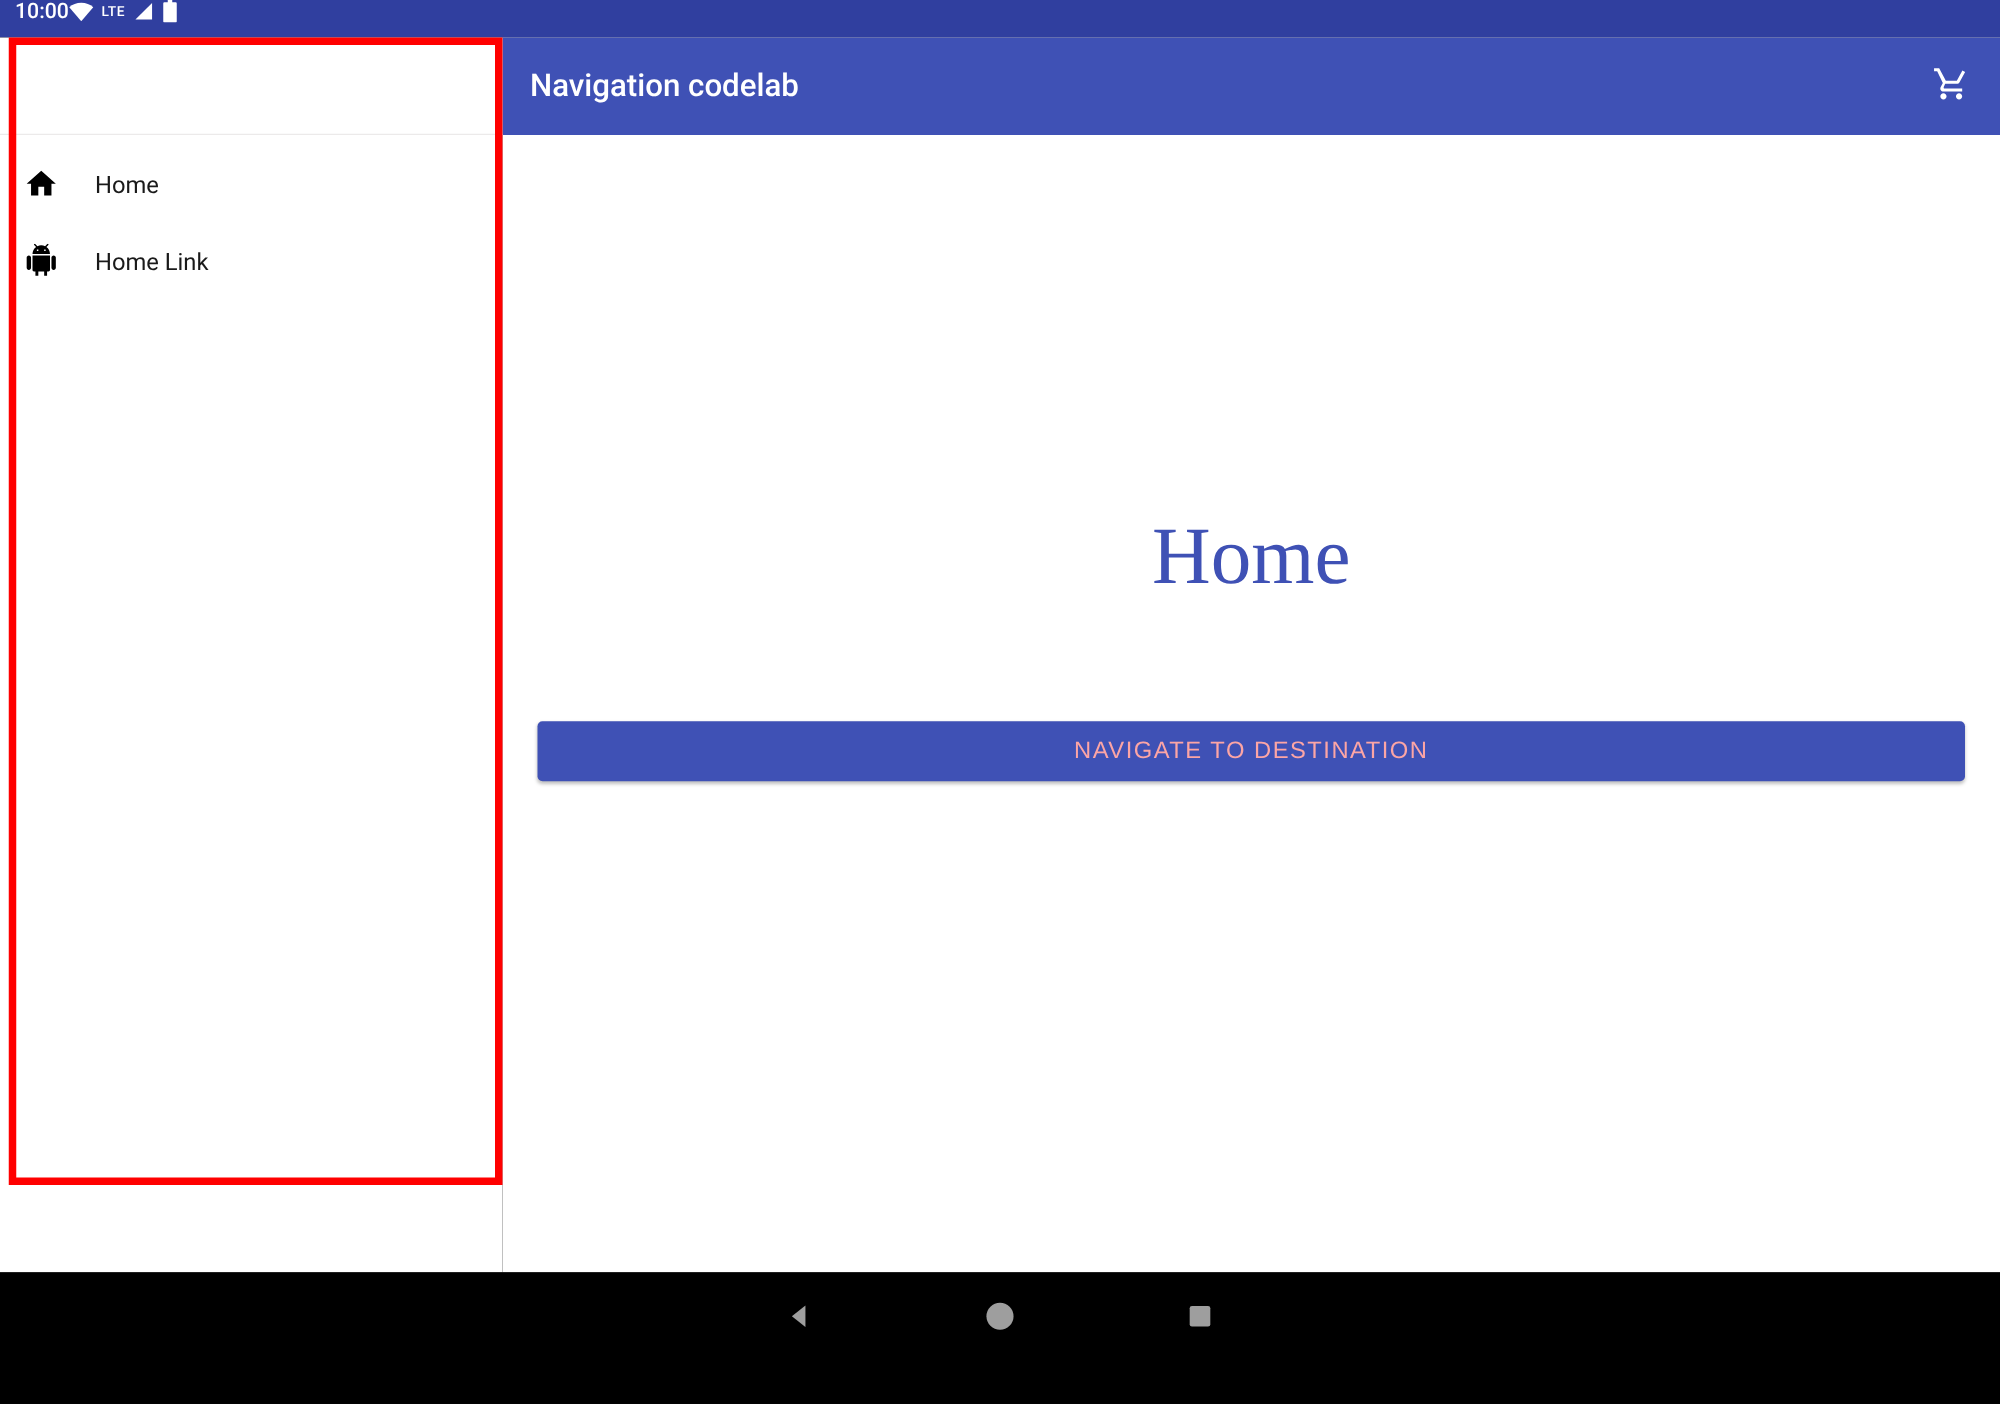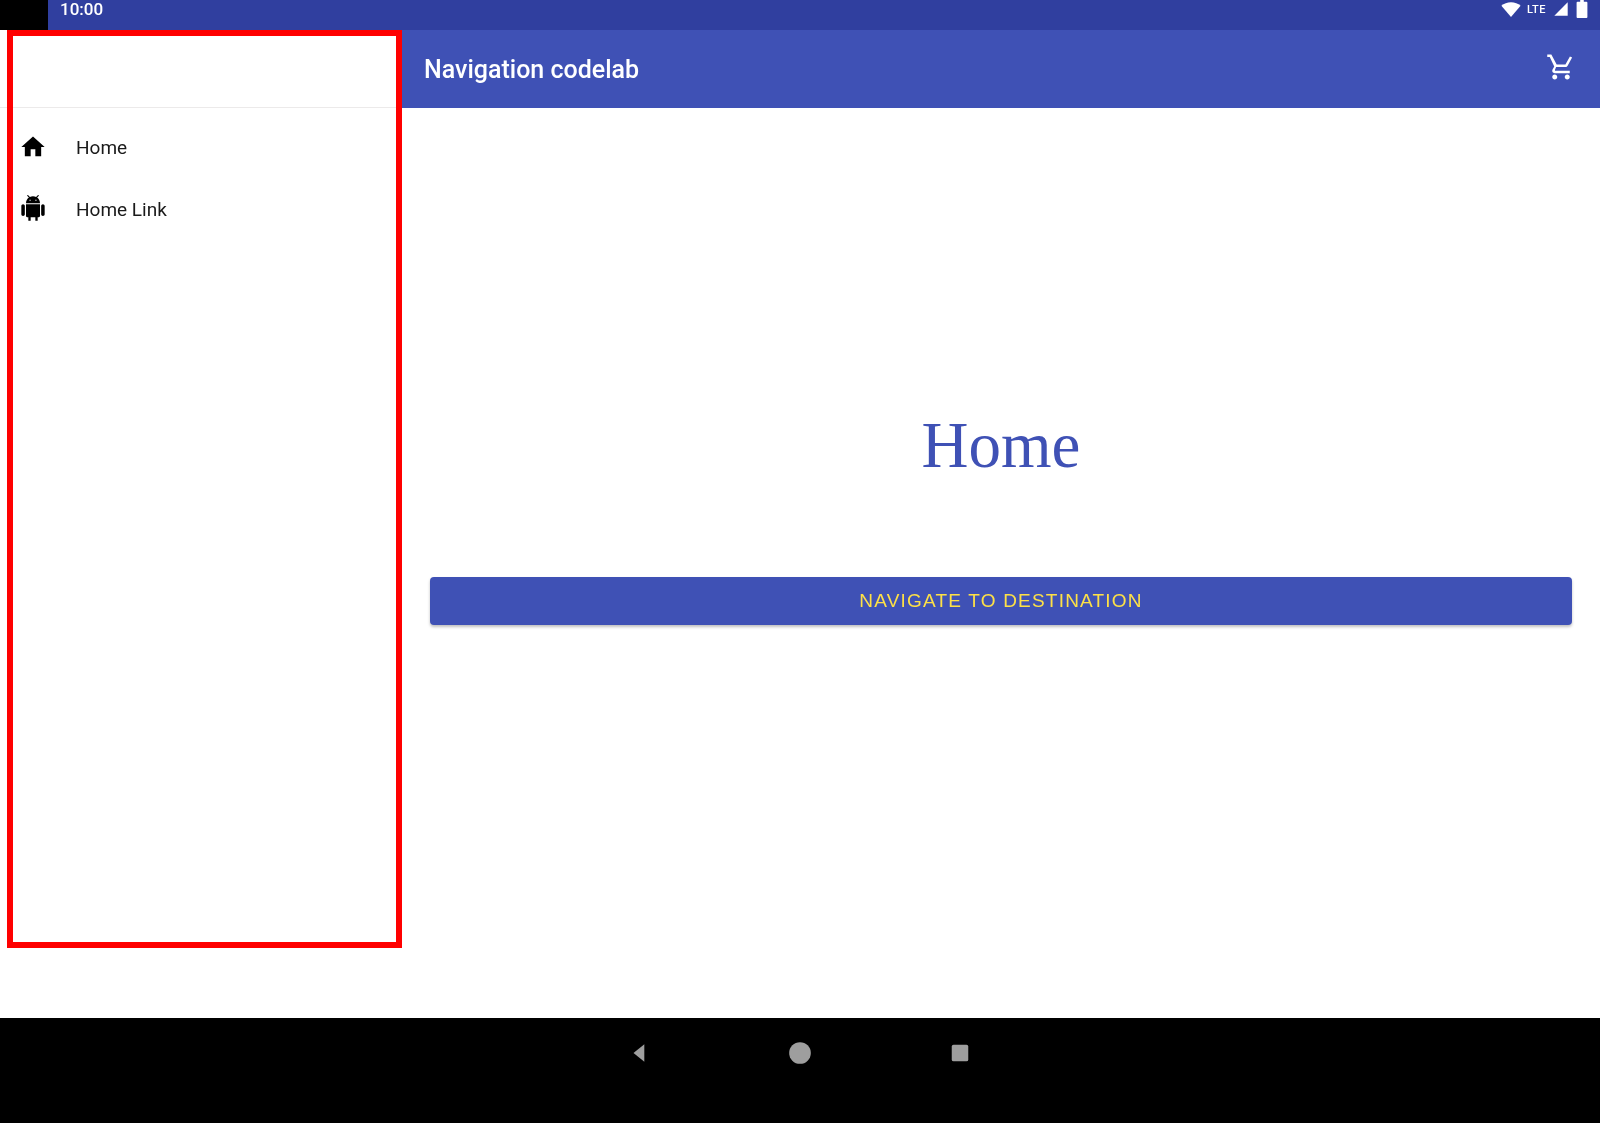--- a/index.html
+++ b/index.html
@@ -9,21 +9,21 @@
   }
   .screenshot-area {
     position:absolute; left:0; top:0; width:1600px; height:1018px;
   }
   .image-canvas {
     position:absolute; left:0; top:0; width:100%; height:100%;
     display:flex; flex-direction:column;
   }
   .statusbar {
     height:30px; background:#303f9f; color:#fff; display:flex; align-items:center;
-    justify-content:space-between; padding:0 12px 12px 12px; font-size:17px; font-weight:500;margin-left:48px;
+    justify-content:flex-start; padding:0 12px 12px 12px; font-size:17px; font-weight:500;
   }
   .statusbar .right {
     display:flex; align-items:center; gap:6px; font-size:11px; letter-spacing:0.5px;
   }
   .statusbar svg { display:block; }
   .app-row {
     flex:1; display:flex; min-height:0;
   }
   .drawer {
     width:402px; height:100%; background:#fff; position:relative;
@@ -57,21 +57,21 @@
   }
   .content {
     flex:1; display:flex; flex-direction:column; align-items:center;
     padding-top:300px;
   }
   .page-title {
     font-size:65px; color:#3f51b5; font-weight:400; margin-bottom:94px;
     font-family: "Times New Roman", Georgia, serif;
   }
   .big-button {
-    width:1142px; height:48px; background:#3f51b5; color:#fde047; border:none;
+    width:1142px; height:48px; background:#3f51b5; color:#fca5a5; border:none;
     border-radius:4px; font-size:19px; font-weight:500; letter-spacing:1.2px;
     text-transform:uppercase; margin-bottom:23px; cursor:pointer;
     box-shadow:0 2px 3px rgba(0,0,0,0.25);
     display:flex; align-items:center; justify-content:center;
   }
   
   .highlight-box {
     position:absolute; left:7px; top:30px; width:395px; height:918px;
     border:6px solid #ff0000; pointer-events:none; z-index:5;
   }

